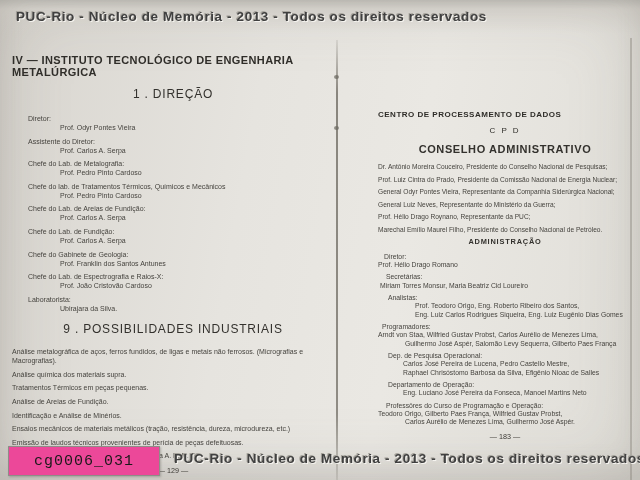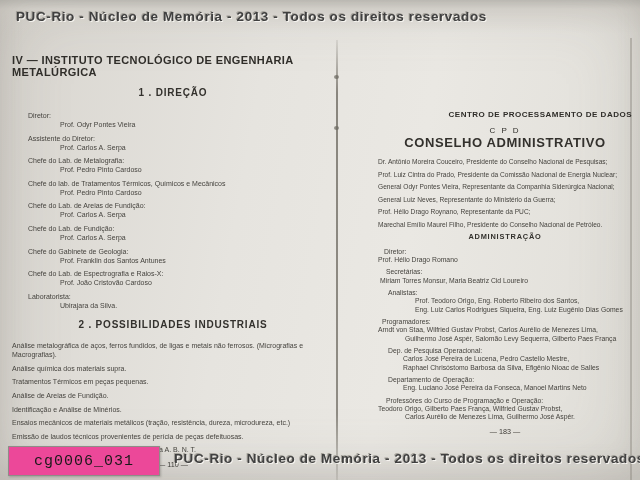--- a/index.html
+++ b/index.html
@@ -28,34 +28,34 @@
   .gutter{position:absolute;left:336px;top:40px;width:2px;height:440px;
     background:linear-gradient(180deg, rgba(125,121,112,.15), rgba(105,101,92,.75) 12%, rgba(105,101,92,.7) 85%, rgba(125,121,112,.2));}
   .gutter-mark{position:absolute;width:5px;height:4px;border-radius:50%;background:#6e6b63;opacity:.75;}
   .gm1{left:334px;top:75px;}
   .gm2{left:334px;top:126px;}
   .page-edge-right{position:absolute;left:630px;top:38px;width:2px;height:442px;background:rgba(140,136,127,.45);}
 
   
   .left-page{position:absolute;left:12px;top:54px;width:322px;}
   .lp-heading{font-size:11px;font-weight:bold;letter-spacing:.4px;color:#2f2d29;}
-  .sec-title{text-align:center;font-size:10px;font-weight:bold;letter-spacing:.8px;color:#33312d;margin-top:9px;}
+  .sec-title{text-align:center;font-size:12px;font-weight:normal;letter-spacing:.8px;color:#33312d;margin-top:9px;}
   .direcao{margin-top:13px;}
   .dir-entry{margin-bottom:4.6px;}
   .role{font-size:7px;line-height:9px;padding-left:16px;}
   .pname{font-size:7px;line-height:9px;padding-left:48px;}
   .poss{margin-top:11px;}
   .para{font-size:7px;line-height:9.4px;margin-bottom:4.2px;}
   .page-num{text-align:center;font-size:7.2px;margin-top:5px;color:#3c3a35;}
 
   
   .right-page{position:absolute;left:378px;top:110px;width:254px;}
-  .rp-title{text-align:right;font-size:8px;font-weight:bold;letter-spacing:.5px;color:#2f2d29;}
+  .rp-title{text-align:left;font-size:8px;font-weight:bold;letter-spacing:.5px;color:#2f2d29;}
   .rp-cpd{text-align:center;font-size:8px;font-weight:normal;letter-spacing:2px;color:#2f2d29;margin-top:7px;}
-  .rp-council-title{text-align:center;font-size:13px;font-weight:bold;letter-spacing:.6px;color:#33312d;margin-bottom:6px;}
+  .rp-council-title{text-align:center;font-size:11px;font-weight:bold;letter-spacing:.6px;color:#33312d;margin-top:8px;margin-bottom:6px;}
   .council-line{font-size:6.6px;line-height:12.6px;}
   .rp-admin-title{text-align:center;font-size:7.4px;font-weight:bold;letter-spacing:.8px;color:#33312d;margin-top:0;margin-bottom:7px;}
   .admin-entry{margin-bottom:4.4px;}
   .alabel{font-size:6.8px;line-height:8.2px;}
   .ln{font-size:6.8px;line-height:8.2px;}
   .pl0{padding-left:0;} .pl2{padding-left:2px;} .pl4{padding-left:4px;}
   .pl6{padding-left:6px;} .pl8{padding-left:8px;} .pl10{padding-left:10px;}
   .pl25{padding-left:25px;} .pl27{padding-left:27px;} .pl37{padding-left:37px;}
 
   
@@ -114,32 +114,32 @@
     <div class="dir-entry">
       <div class="role">Chefe do Lab. de Espectrografia e Raios-X:</div>
       <div class="pname">Prof. João Cristovão Cardoso</div>
     </div>
     <div class="dir-entry">
       <div class="role">Laboratorista:</div>
       <div class="pname">Ubirajara da Silva.</div>
     </div>
   </div>
 
-  <div class="sec-title">2 .   POSSIBILIDADES INDUSTRIAIS</div>
+  <div class="sec-title">9 .   POSSIBILIDADES INDUSTRIAIS</div>
   <div class="poss">
     <div class="para">Análise metalográfica de aços, ferros fundidos, de ligas e metais não ferrosos. (Micrografias e Macrografias).</div>
     <div class="para">Análise química dos materiais supra.</div>
     <div class="para">Tratamentos Térmicos em peças pequenas.</div>
     <div class="para">Análise de Areias de Fundição.</div>
     <div class="para">Identificação e Análise de Minérios.</div>
     <div class="para">Ensaios mecânicos de materiais metálicos (tração, resistência, dureza, microdureza, etc.)</div>
     <div class="para">Emissão de laudos técnicos provenientes de perícia de peças defeituosas.</div>
     <div class="para">Outros ensaios de laboratório padronizados pela A. B. N. T.</div>
   </div>
-  <div class="page-num">— 110 —</div>
+  <div class="page-num">— 129 —</div>
 </div>
 
 <div class="right-page">
   <div class="rp-title">CENTRO DE PROCESSAMENTO DE DADOS</div>
   <div class="rp-cpd">C P D</div>
   <div class="rp-council-title">CONSELHO ADMINISTRATIVO</div>
 
   <div>
     <div class="council-line">Dr. Antônio Moreira Couceiro, Presidente do Conselho Nacional de Pesquisas;</div>
     <div class="council-line">Prof. Luiz Cintra do Prado, Presidente da Comissão Nacional de Energia Nuclear;</div>

